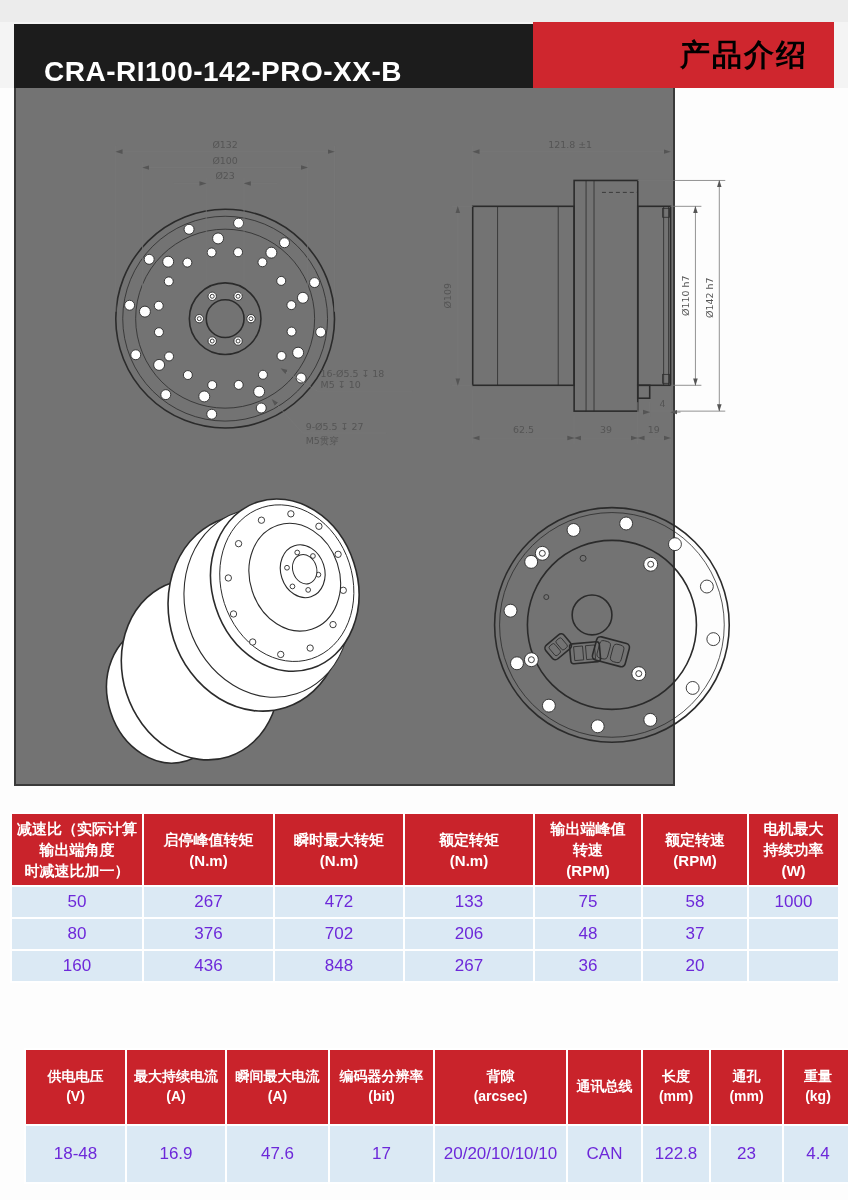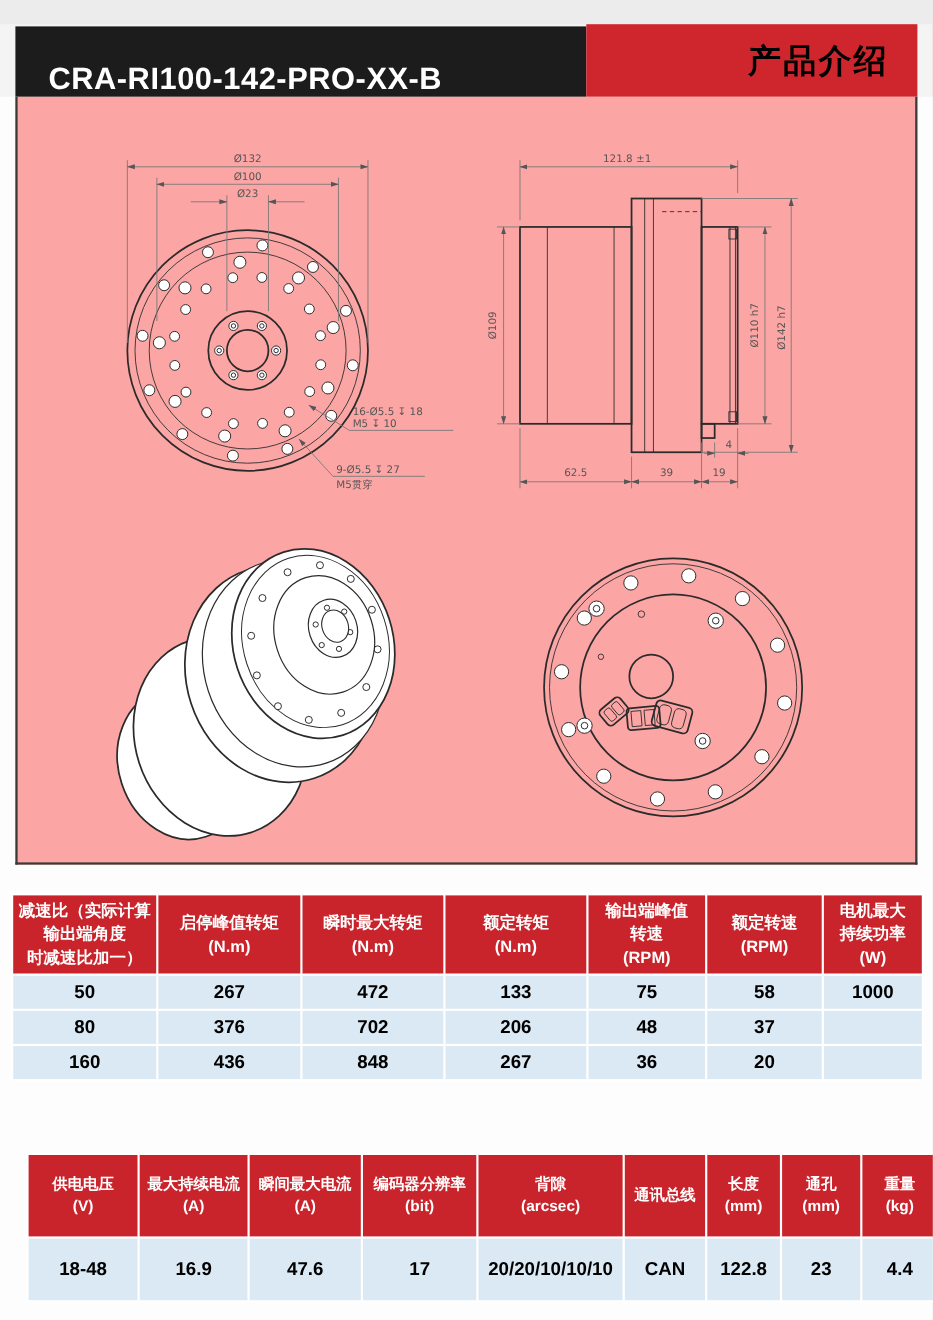--- a/index.html
+++ b/index.html
@@ -20,39 +20,39 @@
     font-size:28px; font-weight:600; letter-spacing:.5px;
   }
   .redblock {
     position:absolute; left:533px; top:22px; width:301px; height:66px;
     background:var(--title-red,#cf262e); color:#000000;
     display:flex; align-items:center; justify-content:flex-end;
     padding-right:26px; font-size:30px; font-weight:700; letter-spacing:2px;
   }
 
   .panel {
-    position:absolute; left:14px; top:88px; width:820px; height:698px;
-    background:#fca5a5; border:2px solid #3a3a3a; border-top:none;
+    position:absolute; left:14px; top:88px; width:661px; height:698px;
+    background:#737373; border:2px solid #3a3a3a; border-top:none;
   }
   .panel svg { display:block; }
   svg text { font-family:"DejaVu Sans", sans-serif; font-size:9.5px; fill:#555; }
   svg .outline { fill:none; stroke:#2b2b2b; stroke-width:1.6; }
   svg .thin    { fill:none; stroke:#2b2b2b; stroke-width:.8; }
   svg .dim     { fill:none; stroke:#777; stroke-width:.8; }
   svg .white   { fill:#fff; stroke:#2b2b2b; }
   svg [data-ring] ellipse { fill:#fff; stroke:#2b2b2b; stroke-width:.9; }
   svg [data-ring].hollow ellipse { fill:none; }
 
   table { position:absolute; border-collapse:collapse; table-layout:fixed; }
   th, td { border:2px solid #fff; text-align:center; vertical-align:middle; }
   th {
     background:var(--accent-red,#c9232b); color:#fff;
     font-weight:600; white-space:pre-line; line-height:1.4; padding:4px 1px;
   }
-  td { background:var(--row-blue,#dbe9f4); color:#000000;font-weight:bold; }
+  td { background:var(--row-blue,#dbe9f4); color:#6d28d9; }
 
   .t1 { left:10px; top:812px; width:828px; }
   .t1 th { font-size:15px; height:64px; }
   .t1 td { font-size:17px; height:32px; }
   .t2 { left:24px; top:1048px; width:828px; }
   .t2 th { font-size:14px; height:76px; }
   .t2 td { font-size:17px; height:58px; }
 </style>
 </head>
 <body>

